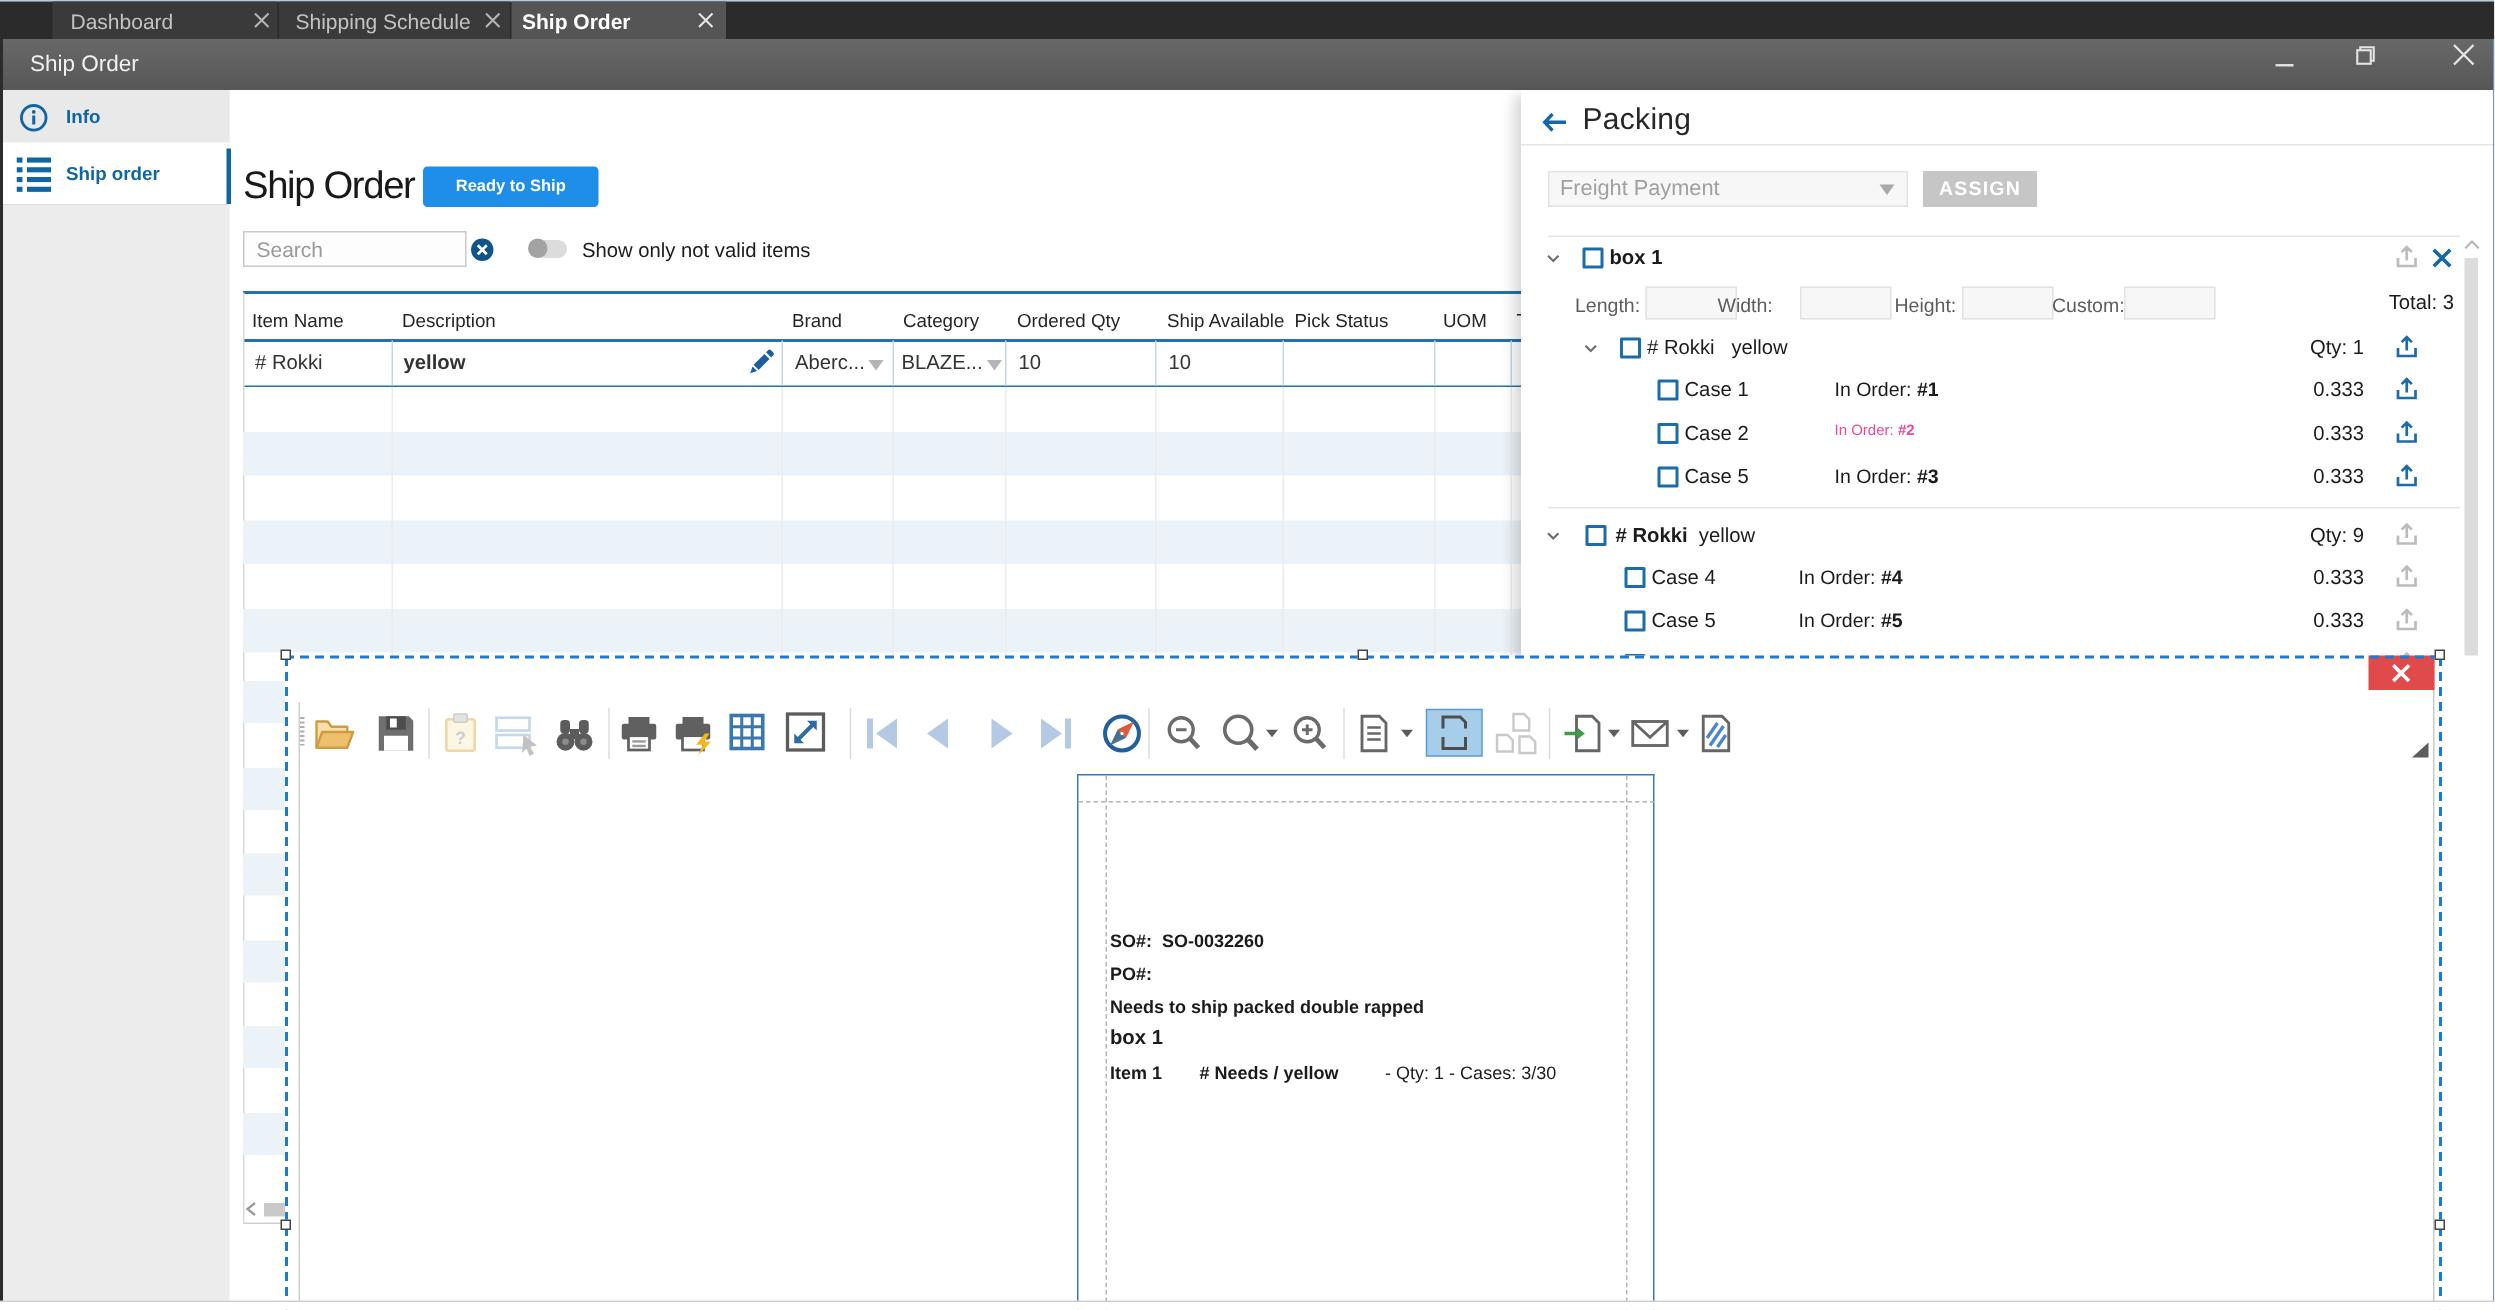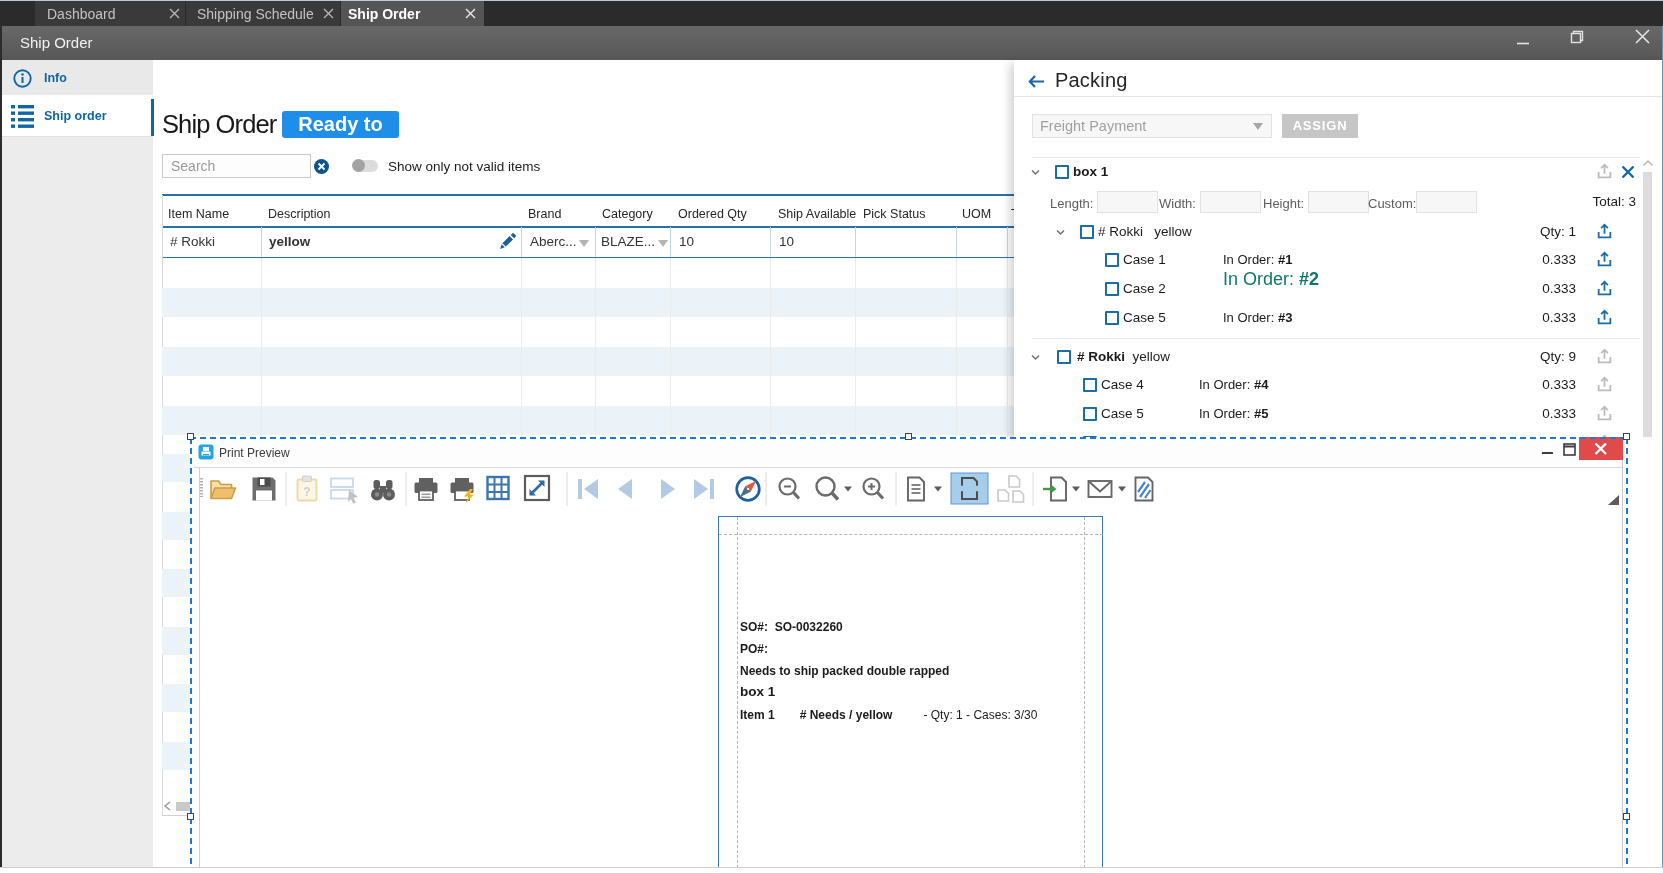--- a/index.html
+++ b/index.html
@@ -26,21 +26,21 @@
   #sb-accent{position:absolute;left:149px;top:39px;width:2.5px;height:37px;background:#0f67a1;}
   .sbtxt{color:#1065a3;font-size:12.5px;font-weight:700;}
   
   #infobar{left:153px;top:60px;width:861px;height:35px;background:#f1f1f1;}
   #infobar span{position:absolute;top:9px;white-space:nowrap;}
   .ilbl{color:#6b6b6b;font-size:11.5px;}
   .ival{color:#1b1b1b;font-size:15px;}
   
   #heading{left:162px;top:110px;font-size:25.5px;color:#191919;letter-spacing:-0.9px;}
   #rts{left:282px;top:111px;width:117px;height:27px;background:#1e8ee8;border-radius:3px;
-       color:#fff;font-size:20px;font-weight:700;text-align:center;line-height:27px;}
+       color:#fff;font-size:11px;font-weight:700;text-align:center;line-height:27px;}
   #search{left:162px;top:154px;width:149px;height:24px;background:#fdfdfd;border:1px solid #c9c9c9;
        color:#9a9a9a;font-size:14px;line-height:22px;padding-left:8px;}
   #clearx{left:314px;top:159px;width:15px;height:15px;border-radius:50%;background:#10548a;}
   #toggle{left:353px;top:160px;width:25px;height:12px;background:#dcdcdc;border-radius:6px;}
   #toggleknob{left:352px;top:159px;width:13px;height:13px;background:#a3a3a3;border-radius:50%;}
   #togglelbl{left:388px;top:159px;font-size:13.5px;color:#1b1b1b;}
   
   .hblue{background:#2472a8;}
   .hdr{position:absolute;top:207px;font-size:12.5px;color:#262626;white-space:nowrap;}
   .cellv{position:absolute;top:234px;font-size:13.5px;color:#333;white-space:nowrap;}
@@ -234,21 +234,21 @@
     <span class="r ptxt" style="left:59px;top:103.5px;font-weight:700;">box 1</span>
     <svg class="abs" style="left:582px;top:103px;" width="17" height="17" viewBox="0 0 16 16">
         <path d="M2.5 8.5 V13.5 H13.5 V8.5 M8 10 V2 M4.8 4.8 L8 1.6 L11.2 4.8" fill="none" stroke="#bcbcbc" stroke-width="1.7"></path>
       </svg>
     <svg class="abs" style="left:607px;top:105px;" width="14" height="14">
         <path d="M1.5 1.5 L12.5 12.5 M12.5 1.5 L1.5 12.5" stroke="#1467a8" stroke-width="2.4"></path>
       </svg>
 
     <span class="plbl" style="left:36px;top:136px;">Length:</span>
     <div class="pin" style="left:83px;top:131px;width:61px;"></div>
-    <span class="plbl" style="left:145px;top:136px;text-align:right;">Width:</span>
+    <span class="plbl" style="left:131px;top:136px;text-align:right;">Width:</span>
     <div class="pin" style="left:186px;top:131px;width:61px;"></div>
     <span class="plbl" style="left:249px;top:136px;">Height:</span>
     <div class="pin" style="left:294px;top:131px;width:61px;"></div>
     <span class="plbl" style="left:354px;top:136px;">Custom:</span>
     <div class="pin" style="left:402px;top:131px;width:61px;"></div>
     <span class="r ptxt" style="right:27px;top:134px;">Total: 3</span>
 
     <svg class="chev" style="left:42px;top:168px;" viewBox="0 0 9 9">
         <path d="M1 2.5 L4.5 6 L8 2.5" fill="none" stroke="#707070" stroke-width="1.5"></path>
       </svg>
@@ -262,21 +262,21 @@
     <div class="cb" style="left:90.5px;top:192.5px;"></div>
     <span class="r ptxt" style="left:109px;top:191.5px;">Case 1</span>
     <span class="r" style="left:209px;top:192px;font-size:13px;color:#1b1b1b;">In Order: <b>#1</b></span>
     <span class="r ptxt" style="right:87px;top:192px;">0.333</span>
     <svg class="abs" style="left:582px;top:191px;" width="17" height="17" viewBox="0 0 16 16">
         <path d="M2.5 8.5 V13.5 H13.5 V8.5 M8 10 V2 M4.8 4.8 L8 1.6 L11.2 4.8" fill="none" stroke="#1b6ca8" stroke-width="1.7"></path>
       </svg>
 
     <div class="cb" style="left:90.5px;top:221.5px;"></div>
     <span class="r ptxt" style="left:109px;top:220.5px;">Case 2</span>
-    <span class="r" style="left:209px;top:209px;font-size:18px;color:#0f766e;">In Order: <b>#2</b></span>
+    <span class="r" style="left:209px;top:222px;font-size:10px;color:#ec4899;">In Order: <b>#2</b></span>
     <span class="r ptxt" style="right:87px;top:221px;">0.333</span>
     <svg class="abs" style="left:582px;top:220px;" width="17" height="17" viewBox="0 0 16 16">
         <path d="M2.5 8.5 V13.5 H13.5 V8.5 M8 10 V2 M4.8 4.8 L8 1.6 L11.2 4.8" fill="none" stroke="#1b6ca8" stroke-width="1.7"></path>
       </svg>
 
     <div class="cb" style="left:90.5px;top:250.5px;"></div>
     <span class="r ptxt" style="left:109px;top:249.5px;">Case 5</span>
     <span class="r" style="left:209px;top:250px;font-size:13px;color:#1b1b1b;">In Order: <b>#3</b></span>
     <span class="r ptxt" style="right:87px;top:250px;">0.333</span>
     <svg class="abs" style="left:582px;top:249px;" width="17" height="17" viewBox="0 0 16 16">
@@ -317,36 +317,20 @@
       </svg>
 
     <svg class="abs" style="left:628px;top:99px;" width="12" height="9">
         <path d="M1.5 6.5 L6 2 L10.5 6.5" fill="none" stroke="#b9b9b9" stroke-width="1.5"></path>
       </svg>
     <div class="abs" style="left:629px;top:112px;width:9px;height:265px;background:#dcdcdc;"></div>
   </div>
 
   <div class="abs" id="pp">
     <div style="position:absolute;left:5px;top:31px;width:1px;height:405px;background:#cfcfcf;"></div>
-    <div id="pptitle">
-      <svg style="position:absolute;left:4px;top:7px;" width="16" height="16" viewBox="0 0 16 16">
-        <rect x="0.5" y="0.5" width="15" height="15" rx="3" fill="#25a3e3"></rect>
-        <rect x="5" y="3" width="6" height="4" fill="#fff" opacity="0.95"></rect>
-        <rect x="3.5" y="7.5" width="9" height="4" rx="0.5" fill="#fff"></rect>
-        <rect x="5" y="10" width="6" height="1.2" fill="#25a3e3"></rect>
-      </svg>
-      <span style="position:absolute;left:25px;top:9px;font-size:12px;color:#3c3c3c;">Print Preview</span>
-      <svg style="position:absolute;left:1348px;top:14px;" width="12" height="4">
-          <path d="M0 2 H11" stroke="#3c3c3c" stroke-width="2"></path>
-        </svg>
-      <svg style="position:absolute;left:1369px;top:6px;" width="13" height="13">
-          <rect x="1" y="1" width="11" height="11" fill="none" stroke="#3c3c3c" stroke-width="1.6"></rect>
-          <path d="M1 3.5 H12" stroke="#3c3c3c" stroke-width="2"></path>
-        </svg>
-    </div>
     <div id="ppclose">
         <svg style="position:absolute;left:15px;top:5px;" width="14" height="14">
           <path d="M1.5 1.5 L12 12 M12 1.5 L1.5 12" stroke="#fff" stroke-width="2.4"></path>
         </svg>
       </div>
 
     <svg style="position:absolute;left:0;top:31px;" width="1429" height="44" viewBox="0 0 1429 44">
       <line x1="7.5" y1="10" x2="7.5" y2="29" stroke="#b0b0b0" stroke-width="3" stroke-dasharray="1.4 1.6"></line>
 
       <g transform="translate(29,21)">

